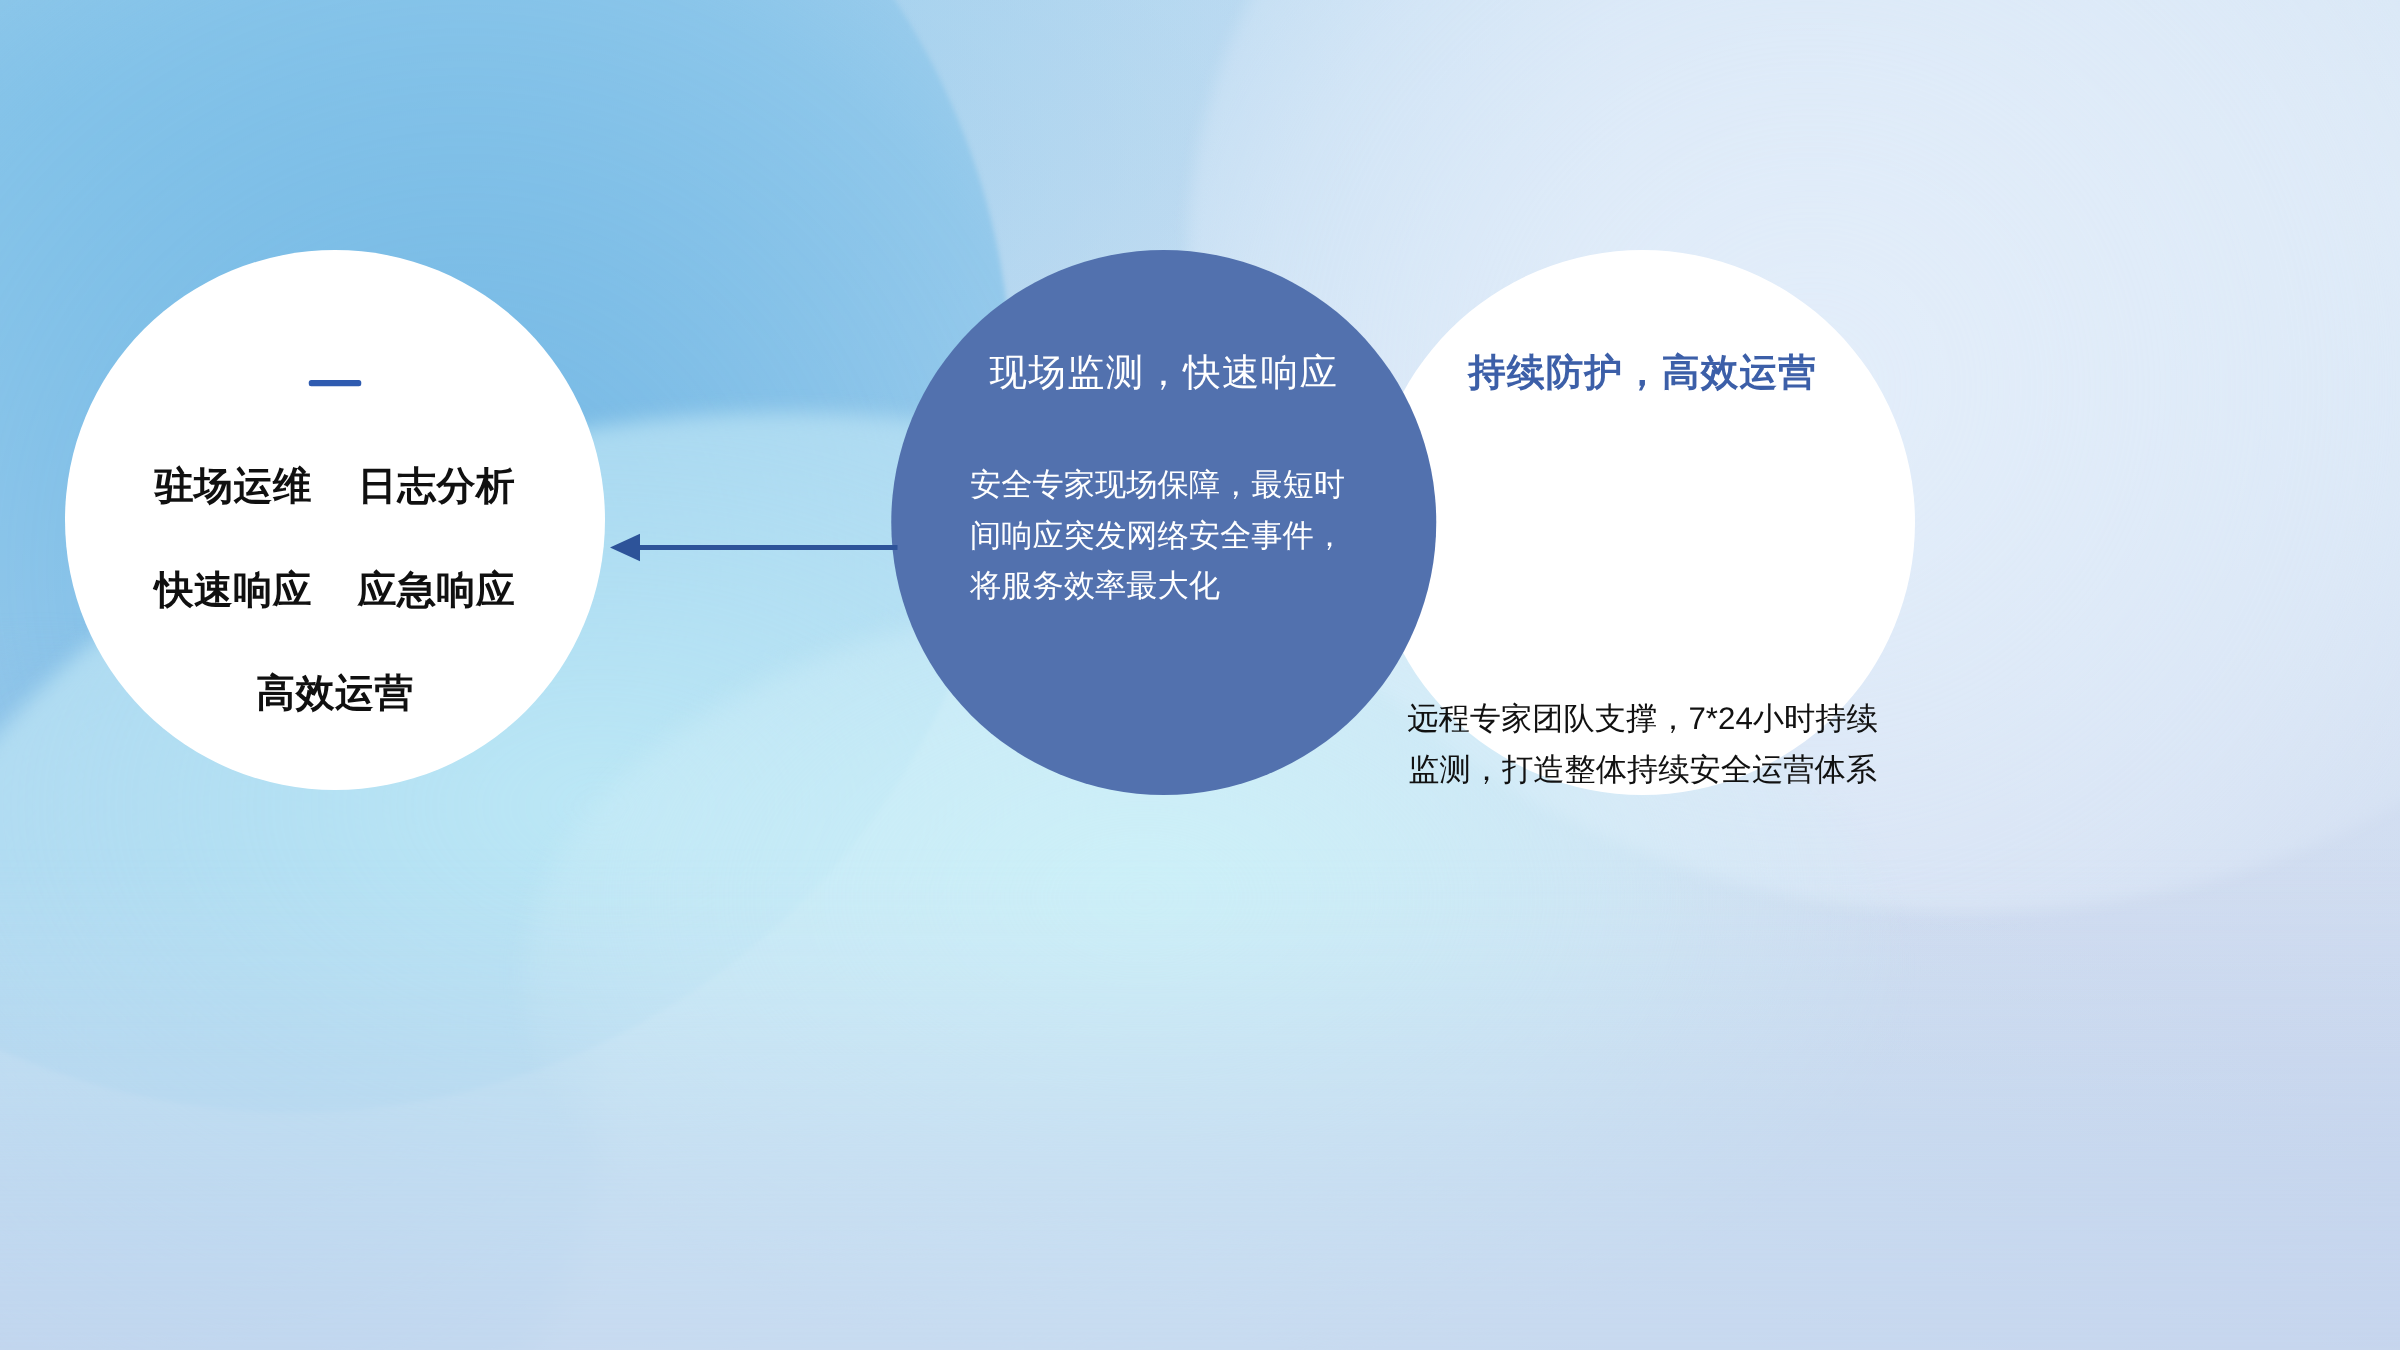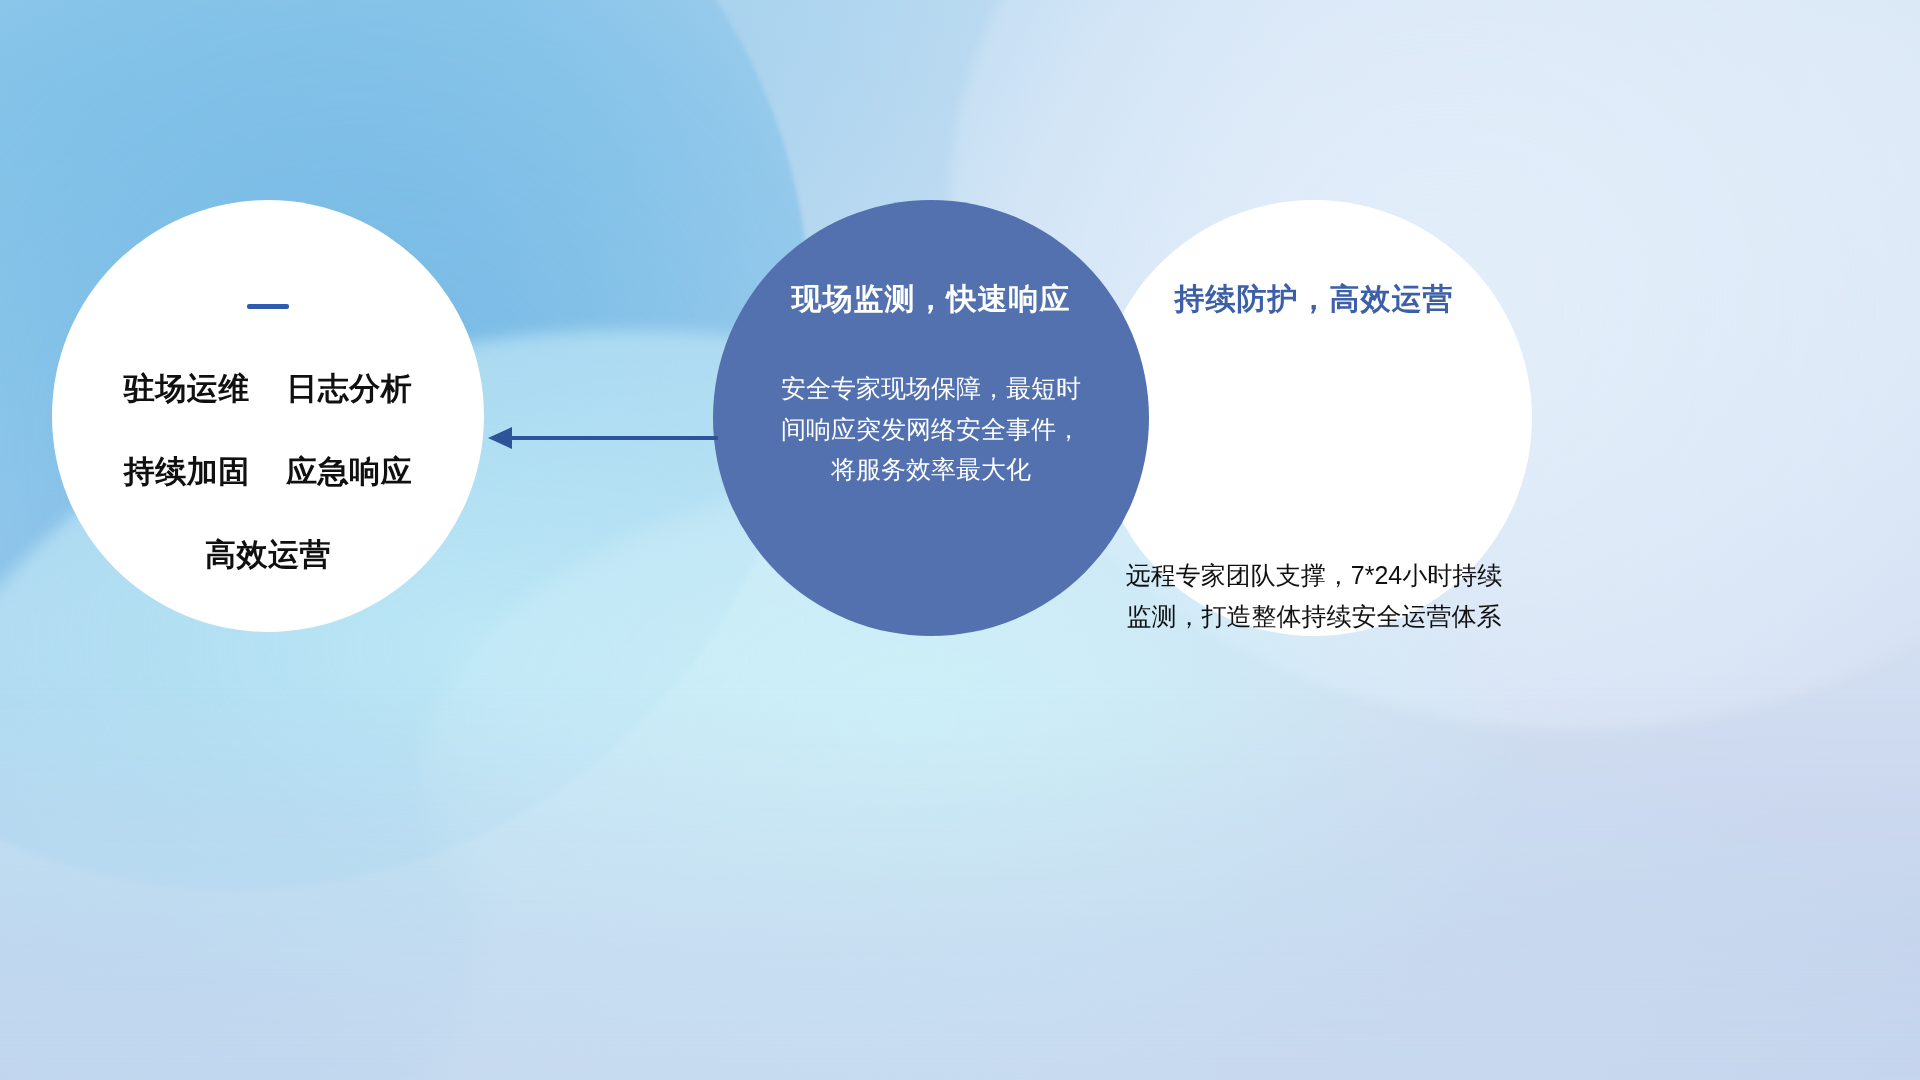--- a/index.html
+++ b/index.html
@@ -65,25 +65,25 @@
     font-size:31px;font-weight:bold;color:#101010;letter-spacing:.5px;
     line-height:1;margin-bottom:32px;white-space:pre;
   }
   .left-line:last-child{margin-bottom:0;}
 
   #circle-mid{
     left:713px;top:200px;width:436px;height:436px;background:#5271ae;
     padding-top:84px;z-index:3;
   }
   #mid-title{
-    font-size:30px;font-weight:bold;color:#ffffff;letter-spacing:1px;
+    font-size:30px;font-weight:normal;color:#ffffff;letter-spacing:1px;
     line-height:1;white-space:nowrap;text-align:center;
   }
   #mid-body{
-    margin-top:54px;width:310px;text-align:center;
+    margin-top:54px;width:310px;
     font-size:25px;color:#ffffff;line-height:1.62;font-weight:400;
   }
 
   #circle-right{
     left:1096px;top:200px;width:436px;height:436px;background:#ffffff;
     padding-top:84px;z-index:2;justify-content:space-between;
   }
   #right-title{
     font-size:30px;font-weight:bold;color:#3c5fa8;letter-spacing:1px;
     line-height:1;white-space:nowrap;
@@ -103,21 +103,21 @@
   <div class="wave w1"></div>
   <div class="wave w6"></div>
   <div class="wave w2"></div>
   <div class="wave w4"></div>
   <div class="wave w3"></div>
   <div class="wave w5"></div>
 
   <div class="circle" id="circle-left">
     <div id="divider"></div>
     <div class="left-line">驻场运维    日志分析</div>
-    <div class="left-line">持续加固    应急响应</div>
+    <div class="left-line">快速响应    应急响应</div>
     <div class="left-line">高效运营</div>
   </div>
 
   <div id="arrow">
     <svg width="240" height="40" viewBox="0 0 240 40">
       <line x1="236" y1="20" x2="26" y2="20" stroke="#2d5399" stroke-width="4"></line>
       <polygon points="6,20 30,9 30,31" fill="#2d5399"></polygon>
     </svg>
   </div>
 

